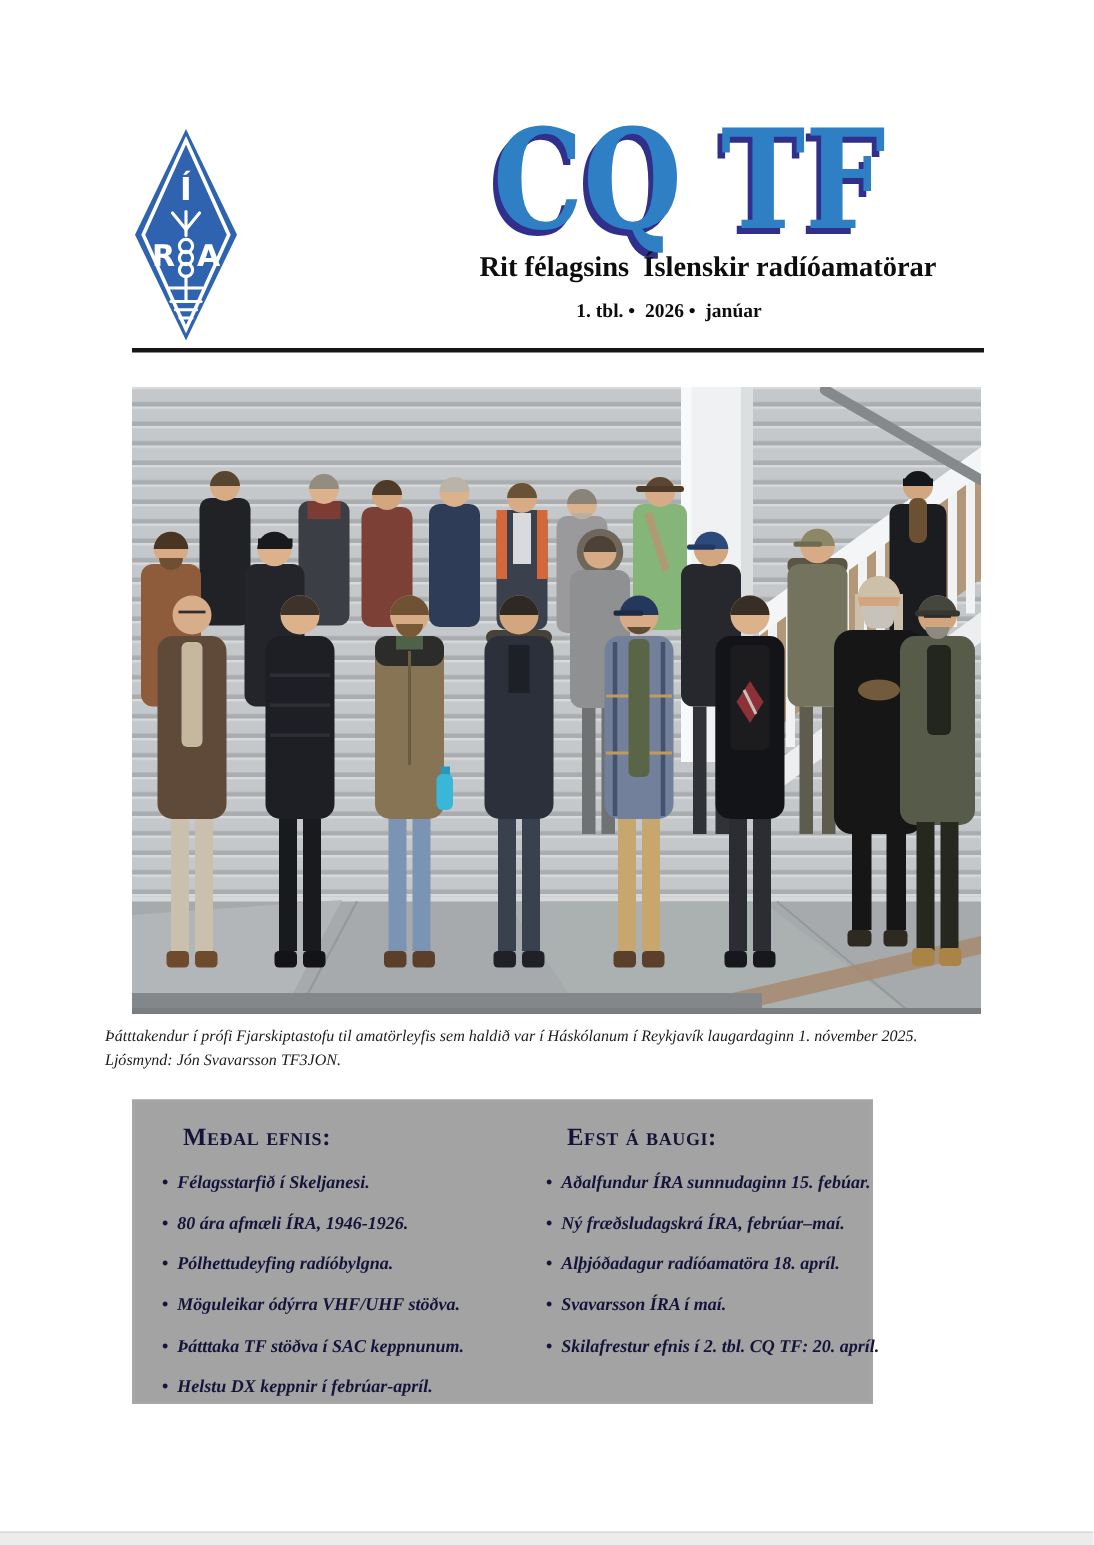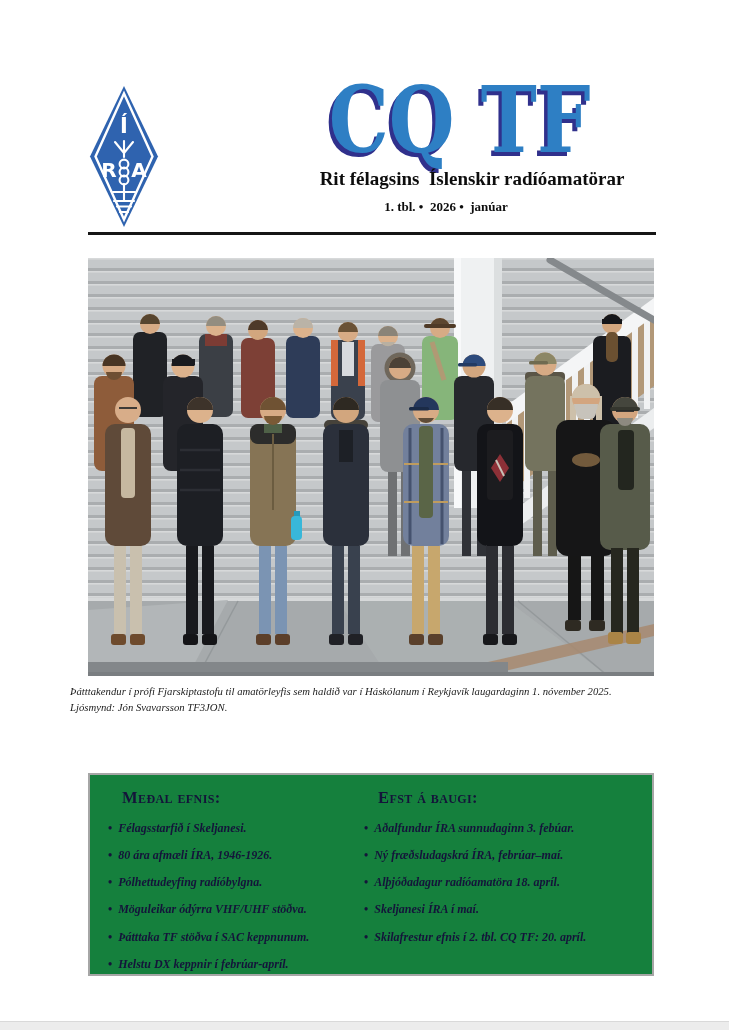--- a/index.html
+++ b/index.html
@@ -32,22 +32,22 @@
   
   .photo-wrap{position:absolute;left:88px;top:258px;width:566px;height:418px;overflow:hidden;background:#c5c8ca;}
   .photo-wrap svg{display:block;}
   .caption{
     position:absolute;left:70px;top:684px;width:576px;
     font-style:italic;font-size:10.7px;line-height:1.45;color:#1a1a1a;
   }
 
   
   .contents{
-    position:absolute;left:88px;top:773px;width:566px;height:203px;box-sizing:border-box;
-    background:#15803d;border:2px solid #a6a6a6;display:flex;
+    position:absolute;left:88px;top:733px;width:494px;height:203px;box-sizing:border-box;
+    background:#a3a3a3;border:2px solid #a6a6a6;display:flex;
     padding:13px 8px 10px 18px;color:#14143a;
   }
   .col{box-sizing:border-box;}
   .col.left{width:248px;flex:0 0 auto;}
   .col.right{flex:1 1 auto;padding-left:8px;}
   .col h2{
     margin:0 0 1px 14px;font-size:16.5px;font-weight:bold;
     font-variant:small-caps;letter-spacing:0.4px;
   }
   .col ul{list-style:none;margin:0;padding:0;}
@@ -363,23 +363,23 @@
           <li>80 ára afmæli ÍRA, 1946-1926.</li>
           <li>Pólhettudeyfing radíóbylgna.</li>
           <li>Möguleikar ódýrra VHF/UHF stöðva.</li>
           <li>Þátttaka TF stöðva í SAC keppnunum.</li>
           <li>Helstu DX keppnir í febrúar-apríl.</li>
         </ul>
     </div>
     <div class="col right">
       <h2>Efst á baugi:</h2>
       <ul>
-          <li>Aðalfundur ÍRA sunnudaginn 3. febúar.</li>
+          <li>Aðalfundur ÍRA sunnudaginn 15. febúar.</li>
           <li>Ný fræðsludagskrá ÍRA, febrúar–maí.</li>
           <li>Alþjóðadagur radíóamatöra 18. apríl.</li>
-          <li>Skeljanesi ÍRA í maí.</li>
+          <li>Svavarsson ÍRA í maí.</li>
           <li>Skilafrestur efnis í 2. tbl. CQ TF: 20. apríl.</li>
         </ul>
     </div>
   </section>
 
   <div class="bottom-strip"></div>
 </div>
 
 </body></html>

